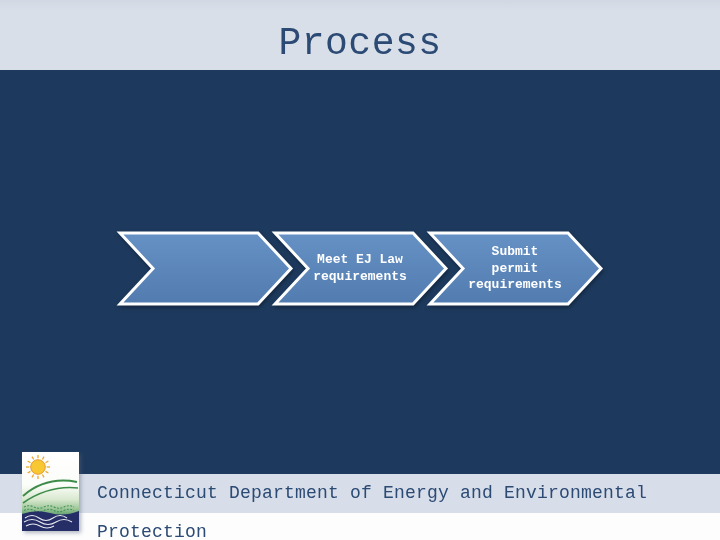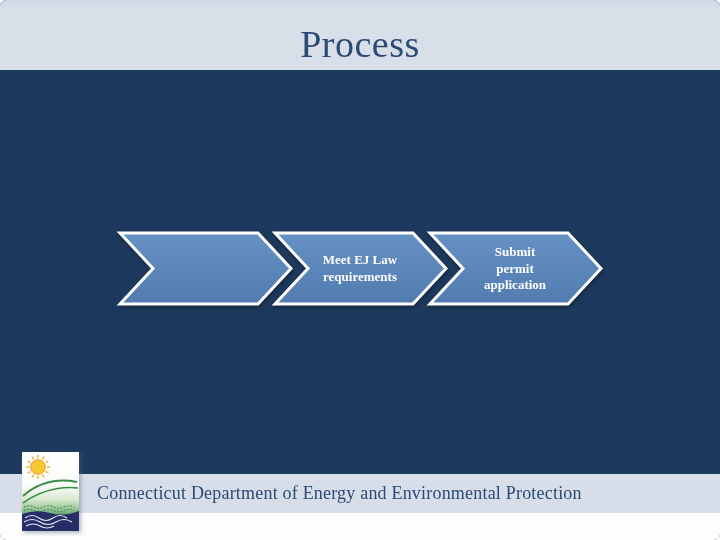--- a/index.html
+++ b/index.html
@@ -1,20 +1,19 @@
 <!DOCTYPE html>
 <html><head>
 <meta charset="utf-8">
 <style>
   html,body{margin:0;padding:0;background:#fff;}
   .slide{
     position:relative;width:720px;height:540px;overflow:hidden;
-    font-family:Liberation Serif, serif;
+    font-family:Liberation Mono, monospace;
     background:#1d3a5e;
-    border-radius:6px;
   }
   
   .slide-header{
     position:absolute;top:0;left:0;width:720px;height:70px;
     background:linear-gradient(#d2d8e3, #d9dfe9 14%, #d9dfe9);
   }
   .slide-title{
     position:absolute;top:25px;left:0;width:100%;margin:0;
     text-align:center;font-size:38px;font-weight:400;letter-spacing:.5px;
     color:#2b4a74;line-height:1;
@@ -76,21 +75,21 @@
     </defs>
     <polygon points="4,4 142,4 175,39.5 142,75 4,75 37,39.5" fill="url(#chevGrad)" stroke="#ffffff" stroke-width="3"></polygon>
     <polygon points="159,4 297,4 330,39.5 297,75 159,75 192,39.5" fill="url(#chevGrad)" stroke="#ffffff" stroke-width="3"></polygon>
     <polygon points="314,4 452,4 485,39.5 452,75 314,75 347,39.5" fill="url(#chevGrad)" stroke="#ffffff" stroke-width="3"></polygon>
   </svg>
 
   <div class="step-label step-1">Meet EJ Law
 requirements</div>
   <div class="step-label step-2">Submit
 permit
-application</div>
+requirements</div>
 
   <div class="footer-band"></div>
   <div class="footer-white"></div>
   <div class="footer-text">Connecticut Department of Energy and Environmental Protection</div>
 
   <svg class="logo" viewBox="0 0 57 79">
     <defs>
       <linearGradient id="logoBg" x1="0" y1="0" x2="0" y2="1">
         <stop offset="0" stop-color="#ffffff"></stop>
         <stop offset="0.42" stop-color="#fbfdf9"></stop>

